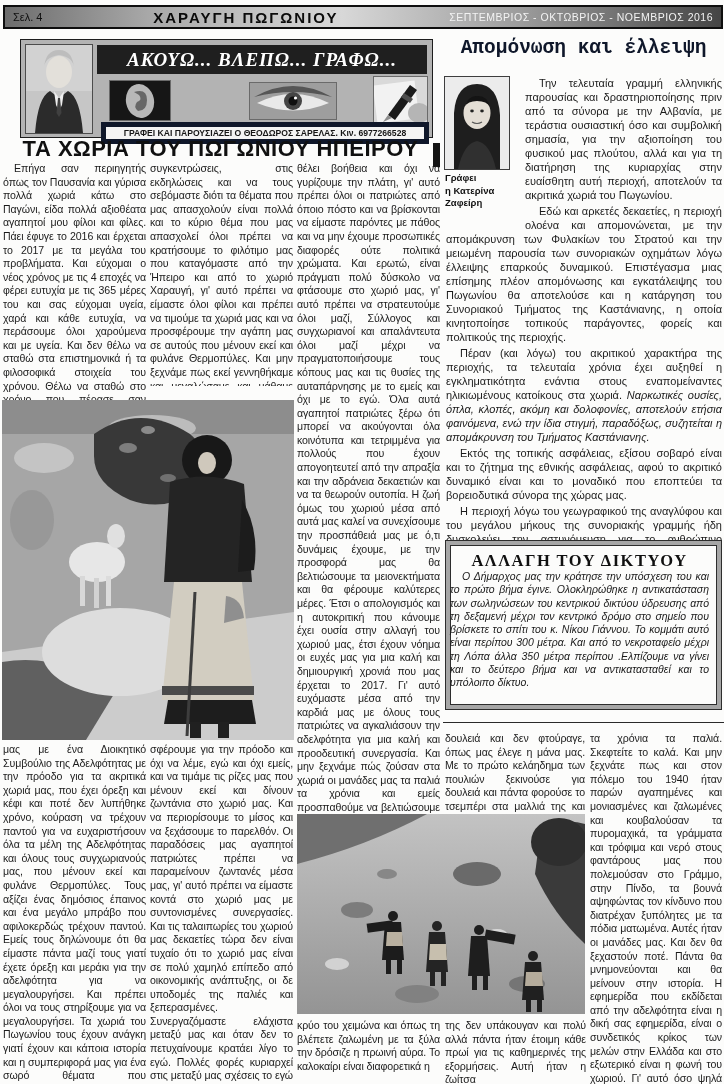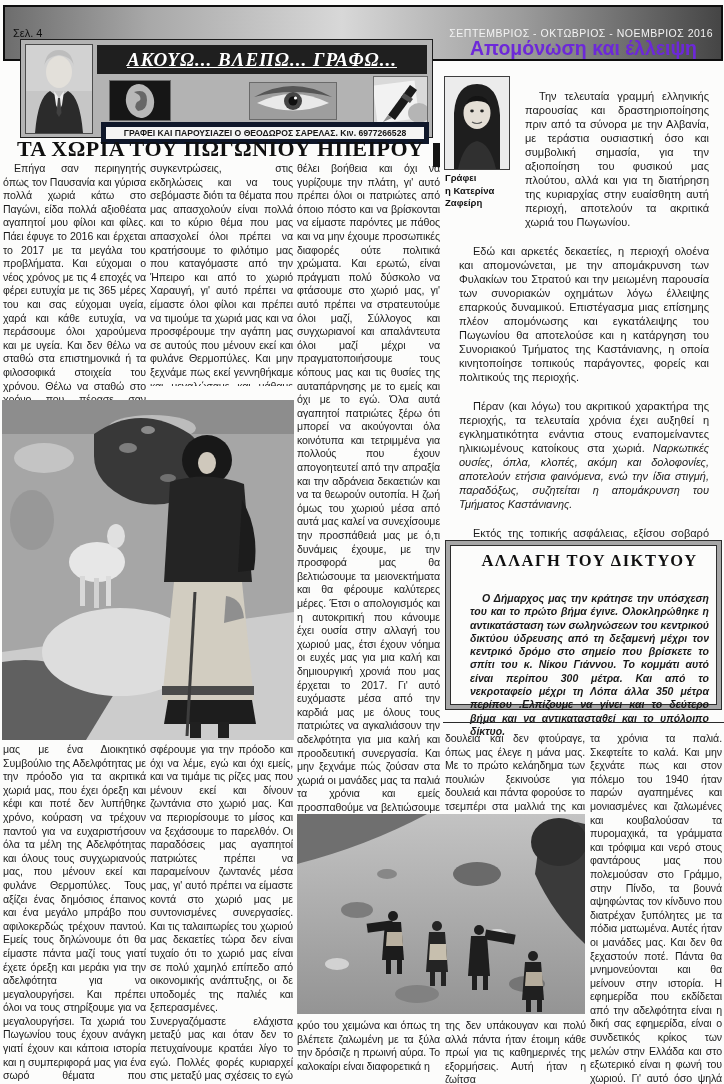--- a/index.html
+++ b/index.html
@@ -2,75 +2,76 @@
 <html><head>
 <meta charset="utf-8">
 <style>
   html,body{margin:0;padding:0;background:#e8e8e8;}
   .page{position:relative;width:724px;height:1084px;background:#fcfcfb;margin:0 auto;
         font-family:"Liberation Sans",sans-serif;color:#161616;overflow:hidden;}
   .abs{position:absolute;}
 
   
   .masthead{left:3px;top:5px;width:700px;height:20px;border:2px solid #0e0e0e;
-    display:flex;align-items:center;justify-content:space-between;padding:16px 8px;
+    display:flex;align-items:center;justify-content:space-between;padding:0 8px;
     background:linear-gradient(90deg,#6d6d6d 0%,#a8a8a8 20%,#d8d8d8 47%,#9c9c9c 72%,#454545 100%);}
   .mh-page{font-size:11px;color:#101010;}
   .mh-title{font-size:15px;font-weight:bold;letter-spacing:2px;color:#0b0b0b;}
   .mh-date{font-size:10.5px;color:#f3f3f3;letter-spacing:.5px;}
 
   
   .featbox{left:20px;top:39px;width:411px;height:97px;background:#b3b3b3;border:1px solid #1d1d1d;}
   .featbox .photo-man{position:absolute;left:4px;top:4px;width:66px;height:88px;border:1px solid #4c4c4c;overflow:hidden;}
   .feat-banner{position:absolute;left:76px;top:5px;width:330px;height:29px;background:#1f1f1f;
     color:#fff;font-family:"Liberation Serif",serif;font-weight:bold;font-style:italic;
-    font-size:19px;letter-spacing:1px;display:flex;align-items:center;justify-content:center;text-decoration:underline;}
+    font-size:19px;letter-spacing:1px;display:flex;align-items:center;justify-content:center;}
   .thumb{position:absolute;border:1px solid #6a6a6a;overflow:hidden;}
   .feat-caption{position:absolute;left:80px;top:82px;width:318px;height:12px;background:#f4f4f4;
     border:5px solid #0f172a;font-size:8.6px;font-weight:bold;display:flex;align-items:center;justify-content:center;white-space:nowrap;}
 
   .fold-mark{left:433px;top:143px;width:7px;height:24px;background:#141414;}
 
   
-  .la-title{left:0;top:136px;width:441px;text-align:center;font-family:Liberation Serif, serif;
+  .la-title{left:0;top:136px;width:441px;text-align:center;font-family:Liberation Sans, sans-serif;
     font-weight:bold;font-size:22px;letter-spacing:.5px;color:#101010;}
   .bodytxt{font-size:10.6px;line-height:13.6px;text-align:justify;overflow:hidden;color:#1b1b1b;letter-spacing:-0.1px;}
   .bodytxt p{margin:0;}
   .indent p{text-indent:11px;}
 
   .photo-frame{overflow:hidden;}
   svg{display:block;width:100%;height:100%;}
 
   
-  .ra-heading{left:443px;top:37px;width:281px;font-weight:bold;font-size:19.5px;line-height:1.18;color:#6d28d9;}
+  .ra-heading{left:443px;top:37px;width:281px;font-weight:bold;font-size:19.5px;line-height:1.18;color:#0f172a;font-family:Liberation Mono, monospace;}
   .ra-heading .l1{display:block;text-align:center;}
   .ra-heading .l2{display:block;text-align:center;padding-left:38px;}
   .ra-body{left:444px;top:74px;width:280px;height:468px;font-size:11px;line-height:14px;text-align:justify;overflow:hidden;color:#1b1b1b;}
-  .ra-body p{margin:15px;text-indent:14px;}
+  .ra-body p{margin:2px;text-indent:14px;}
   .ra-photo-space{float:left;width:74px;height:146px;margin-right:7px;}
   .ra-photo{left:444px;top:76px;width:64px;height:92px;border:1px solid #3e3e3e;overflow:hidden;}
   .ra-byline{left:445px;top:172px;width:72px;font-size:9.5px;font-weight:bold;line-height:12.5px;color:#111;}
 
   
   .waterbox{left:445px;top:540px;width:277px;height:170px;box-sizing:border-box;border:1px solid #2d2d2d;
-    box-shadow:inset 0 0 0 4px #a6a6a6, inset 0 0 0 5px #2d2d2d;padding:10px 12px 0 24px;background:#fcfcfb;}
+    box-shadow:inset 0 0 0 4px #a6a6a6, inset 0 0 0 5px #2d2d2d;padding:10px 12px 0 4px;background:#fcfcfb;}
   .wb-title{font-family:"Liberation Serif",serif;font-weight:bold;font-size:16.5px;line-height:19px;
     text-align:center;letter-spacing:1.5px;color:#101010;}
-  .wb-body{margin-top:22px;font-weight:bold;font-style:italic;font-size:10.5px;line-height:13.3px;
+  .wb-body{margin-top:0;font-weight:normal;font-style:italic;font-size:10.5px;line-height:13.3px;
     text-align:justify;text-indent:12px;color:#1a1a1a;}
 
   .divider{left:443px;top:722px;width:281px;height:1px;background:#2a2a2a;}
 </style>
 </head>
 <body>
 
 <div class="page">
 
   <div class="abs masthead">
     <span class="mh-page">Σελ. 4</span>
+    <span class="mh-title">ΧΑΡΑΥΓΗ ΠΩΓΩΝΙΟΥ</span>
     <span class="mh-date">ΣΕΠΤΕΜΒΡΙΟΣ - ΟΚΤΩΒΡΙΟΣ - ΝΟΕΜΒΡΙΟΣ 2016</span>
   </div>
 
   <div class="abs featbox">
     <div class="photo-man photo-frame">
       <svg viewBox="0 0 66 88" preserveAspectRatio="none">
         <rect width="66" height="88" fill="#c6c6c6"></rect>
         <rect width="66" height="46" fill="#d2d2d2"></rect>
         <path d="M18 24 Q19 5 33 5 Q47 5 48 24 Q48 12 33 10 Q18 12 18 24 Z" fill="#bdbdbd"></path>
         <ellipse cx="33" cy="27" rx="13" ry="16" fill="#e3e0da"></ellipse>

